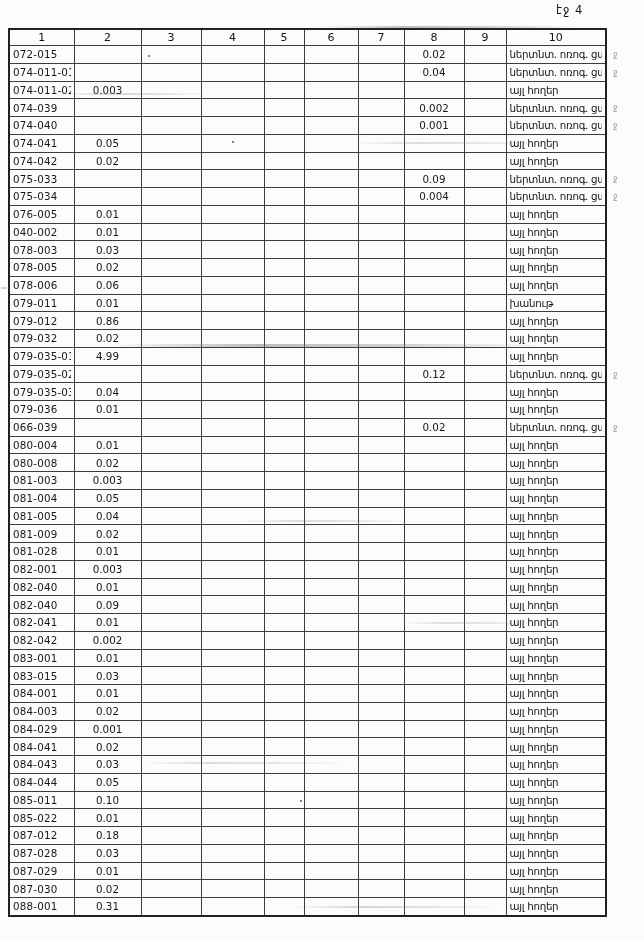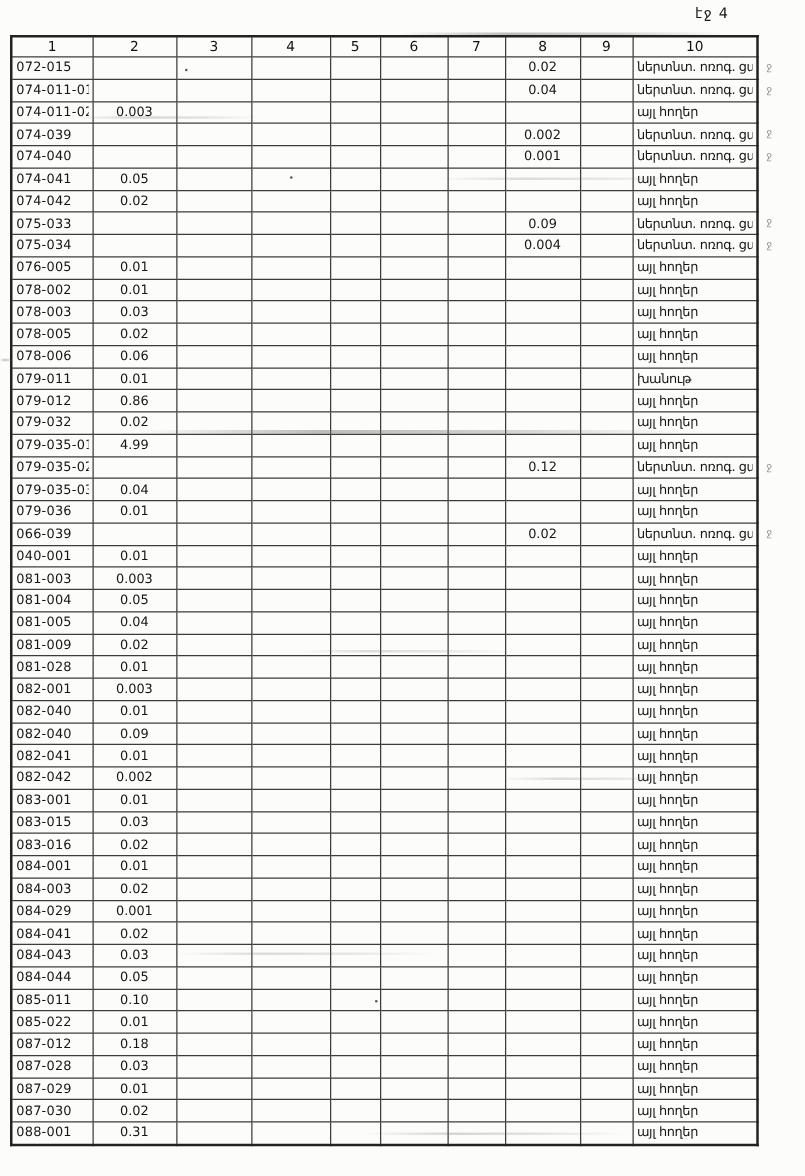--- a/index.html
+++ b/index.html
@@ -409,21 +409,21 @@
         </td>
         <td class="val">
           <div class="clip"></div>
         </td>
         <td class="land">
           <div class="clip">այլ հողեր</div>
         </td>
       </tr>
       <tr>
         <td class="code">
-          <div class="clip">078-002</div>
+          <div class="clip">040-002</div>
         </td>
         <td class="val">
           <div class="clip">0.01</div>
         </td>
         <td class="val">
           <div class="clip"></div>
         </td>
         <td class="val">
           <div class="clip"></div>
         </td>
@@ -795,21 +795,21 @@
         <td class="val">
           <div class="clip"></div>
         </td>
         <td class="land">
           <div class="clip">ներտնտ. ոռոգ. ցանց</div>
           <span class="margin-mark">ջ</span>
         </td>
       </tr>
       <tr>
         <td class="code">
-          <div class="clip">040-001</div>
+          <div class="clip">080-004</div>
         </td>
         <td class="val">
           <div class="clip">0.01</div>
         </td>
         <td class="val">
           <div class="clip"></div>
         </td>
         <td class="val">
           <div class="clip"></div>
         </td>
@@ -827,20 +827,52 @@
         </td>
         <td class="val">
           <div class="clip"></div>
         </td>
         <td class="land">
           <div class="clip">այլ հողեր</div>
         </td>
       </tr>
       <tr>
         <td class="code">
+          <div class="clip">080-008</div>
+        </td>
+        <td class="val">
+          <div class="clip">0.02</div>
+        </td>
+        <td class="val">
+          <div class="clip"></div>
+        </td>
+        <td class="val">
+          <div class="clip"></div>
+        </td>
+        <td class="val">
+          <div class="clip"></div>
+        </td>
+        <td class="val">
+          <div class="clip"></div>
+        </td>
+        <td class="val">
+          <div class="clip"></div>
+        </td>
+        <td class="val">
+          <div class="clip"></div>
+        </td>
+        <td class="val">
+          <div class="clip"></div>
+        </td>
+        <td class="land">
+          <div class="clip">այլ հողեր</div>
+        </td>
+      </tr>
+      <tr>
+        <td class="code">
           <div class="clip">081-003</div>
         </td>
         <td class="val">
           <div class="clip">0.003</div>
         </td>
         <td class="val">
           <div class="clip"></div>
         </td>
         <td class="val">
           <div class="clip"></div>
@@ -1183,52 +1215,20 @@
         <td class="land">
           <div class="clip">այլ հողեր</div>
         </td>
       </tr>
       <tr>
         <td class="code">
           <div class="clip">083-015</div>
         </td>
         <td class="val">
           <div class="clip">0.03</div>
-        </td>
-        <td class="val">
-          <div class="clip"></div>
-        </td>
-        <td class="val">
-          <div class="clip"></div>
-        </td>
-        <td class="val">
-          <div class="clip"></div>
-        </td>
-        <td class="val">
-          <div class="clip"></div>
-        </td>
-        <td class="val">
-          <div class="clip"></div>
-        </td>
-        <td class="val">
-          <div class="clip"></div>
-        </td>
-        <td class="val">
-          <div class="clip"></div>
-        </td>
-        <td class="land">
-          <div class="clip">այլ հողեր</div>
-        </td>
-      </tr>
-      <tr>
-        <td class="code">
-          <div class="clip">083-016</div>
-        </td>
-        <td class="val">
-          <div class="clip">0.02</div>
         </td>
         <td class="val">
           <div class="clip"></div>
         </td>
         <td class="val">
           <div class="clip"></div>
         </td>
         <td class="val">
           <div class="clip"></div>
         </td>

